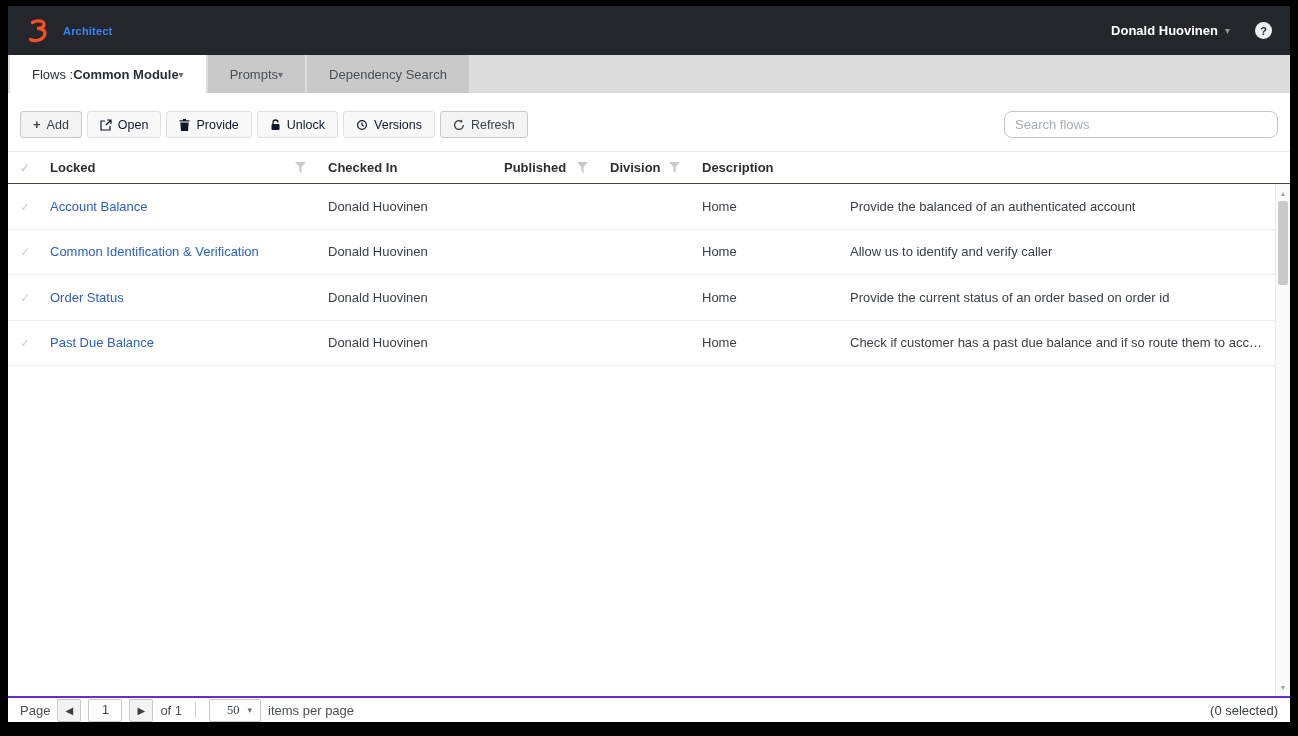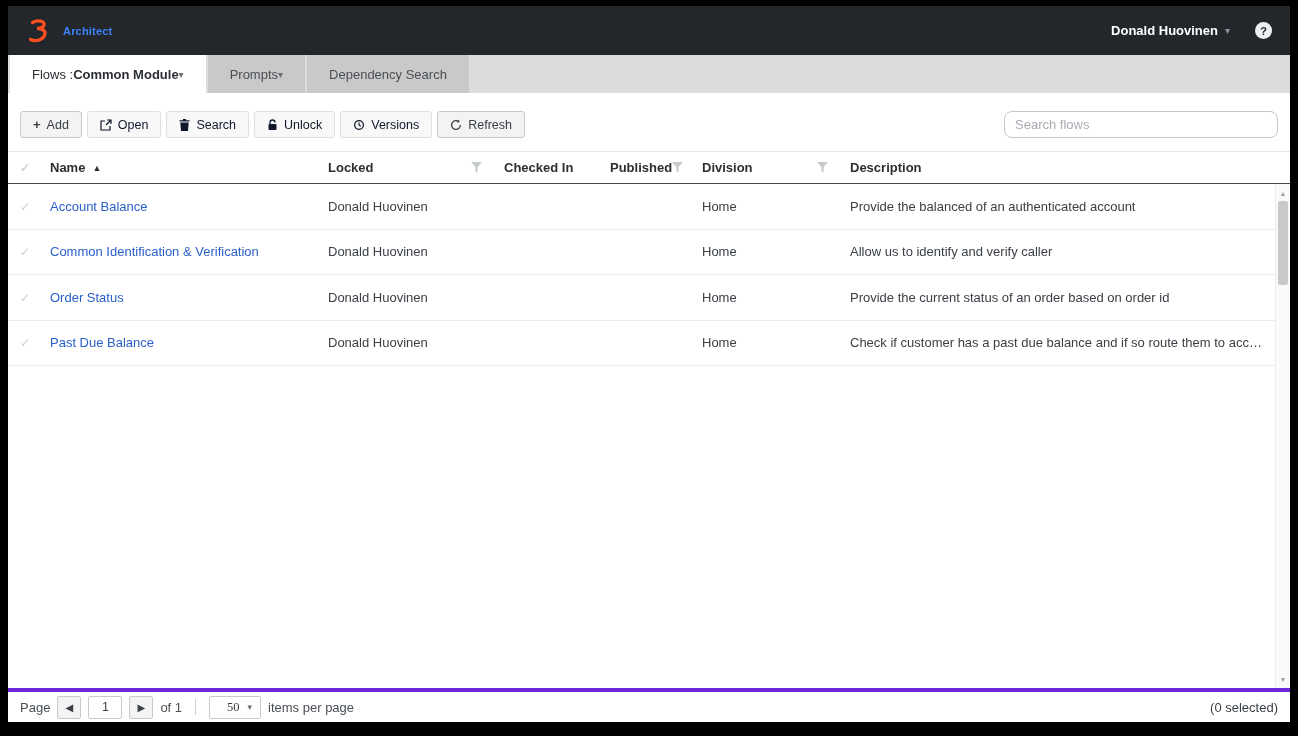--- a/index.html
+++ b/index.html
@@ -158,22 +158,22 @@
     position: absolute; top: 17px; left: 2px; right: 2px;
     height: 84px;
     background: #c9c9c9;
     border-radius: 2px;
     cursor: grab;
   }
 
   
   .footer {
     flex: 0 0 auto;
-    height: 34px;
-    border-top: 4px solid #6d28d9;
+    height: 26px;
+    border-top: 2px solid #6d28d9;
     display: flex; align-items: center;
     padding: 0 12px;
     gap: 7px;
     font-size: 13px;
     color: #4a4f54;
     background: #fff;
   }
   .pg-btn {
     width: 24px; height: 23px;
     border: 1px solid #c9c9c9;
@@ -251,21 +251,21 @@
         <svg width="12" height="12" viewBox="0 0 12 12">
           <path d="M5 2H1v9h9V7" fill="none" stroke="currentColor" stroke-width="1.2"></path>
           <path d="M7 1h4v4M11 1 6 6" fill="none" stroke="currentColor" stroke-width="1.2"></path>
         </svg>
         <span>Open</span>
       </button>
       <button class="btn disabled">
         <svg width="11" height="12" viewBox="0 0 11 12">
           <path d="M4 0h3v1.3h3.5v1.2H.5V1.3H4zM1.3 3.5h8.4l-.7 8.5H2z" fill="currentColor"></path>
         </svg>
-        <span>Search</span>
+        <span>Provide</span>
       </button>
       <button class="btn disabled">
         <svg width="11" height="12" viewBox="0 0 11 12">
           <path d="M3 5V3.5a2.5 2.5 0 0 1 5 0" fill="none" stroke="currentColor" stroke-width="1.3"></path>
           <rect x="1.5" y="5" width="8" height="6" rx="1" fill="currentColor"></rect>
         </svg>
         <span>Unlock</span>
       </button>
       <button class="btn disabled">
         <svg width="12" height="12" viewBox="0 0 12 12">
@@ -284,24 +284,20 @@
       <div class="search-box">
         <input class="search-input" type="text" placeholder="Search flows" style="">
       </div>
     </div>
 
     <div class="table-area">
 
       <div class="thead grid-row">
         <div class="cell c-check">
           <span class="check">✓</span>
-        </div>
-        <div class="cell hcell-flex">
-          <span>Name</span>
-          <span class="sort">▲</span>
         </div>
         <div class="cell hcell-flex">
           <span>Locked</span>
           <svg class="funnel" width="11" height="11" viewBox="0 0 10 10">
             <path d="M0 0h10L6 4.6V10L4 8.4V4.6z" fill="#c6cacd"></path>
           </svg>
         </div>
         <div class="cell">
           <span>Checked In</span>
         </div>

